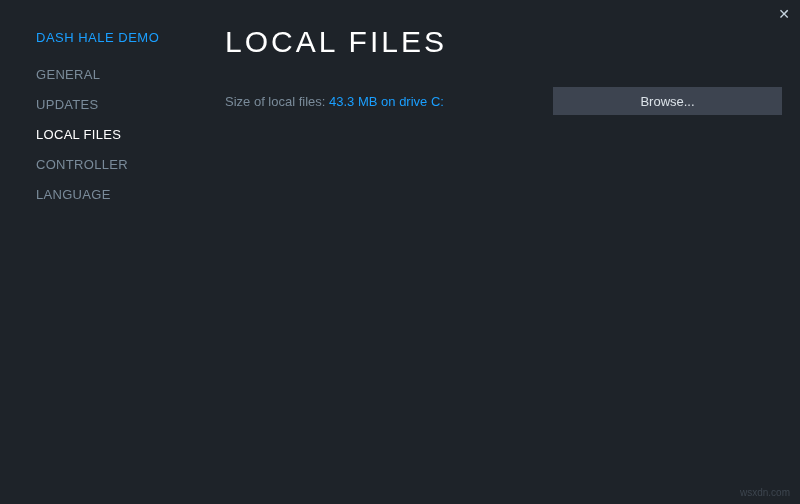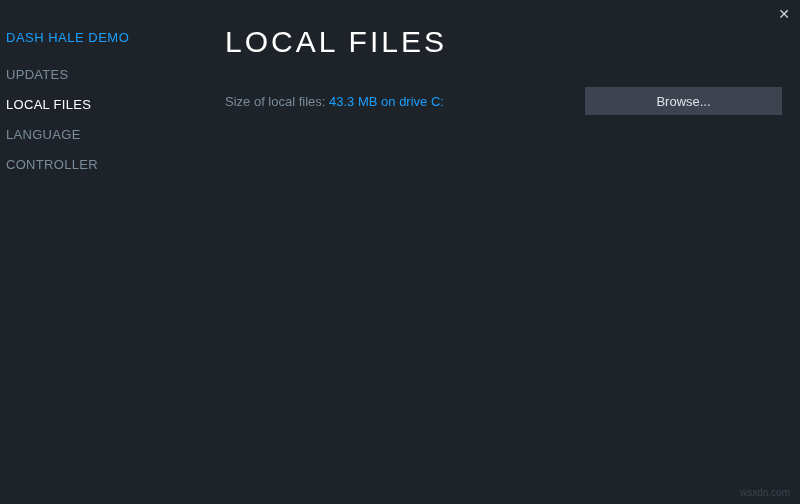--- a/index.html
+++ b/index.html
@@ -15,21 +15,21 @@
       color: #c6d4df;
       overflow: hidden;
       position: relative;
     }
     .sidebar {
       position: absolute;
       left: 0;
       top: 0;
       width: 200px;
       height: 100%;
-      padding: 30px 0 0 6px;
+      padding: 30px 0 0 36px;
     }
     .product-name {
       color: #1a9fff;
       font-size: 13px;
       font-weight: 400;
       letter-spacing: 0.5px;
       margin-bottom: 22px;
     }
     .nav-item {
       color: #7a8b9a;
@@ -72,21 +72,21 @@
     }
     .btn {
       background: #3d4450;
       color: #dbe2e8;
       border: none;
       font-size: 13px;
       cursor: pointer;
       font-family: inherit;
     }
     .btn-browse {
-      width: 197px;
+      width: 229px;
       height: 28px;
       display: flex;
       align-items: center;
       justify-content: center;
     }
     .btn-wide {
       width: 555px;
       height: 32px;
       display: flex;
       align-items: center;
@@ -123,24 +123,25 @@
       margin-left: 44px;
     }
   </style>
 </head>
 <body>
 
 <div class="close-x">✕</div>
 
 <div class="sidebar">
   <div class="product-name">DASH HALE DEMO</div>
+  <div class="nav-item">GENERAL</div>
   <div class="nav-item">UPDATES</div>
   <div class="nav-item active">LOCAL FILES</div>
+  <div class="nav-item">CONTROLLER</div>
   <div class="nav-item">LANGUAGE</div>
-  <div class="nav-item">CONTROLLER</div>
 </div>
 
 <div class="main">
   <h1 class="page-title">LOCAL FILES</h1>
 
   <div class="size-row">
     <div>
       <span class="size-text">Size of local files: </span><span class="size-value">43.3 MB on drive C:</span>
     </div>
     <button class="btn btn-browse">Browse...</button>

